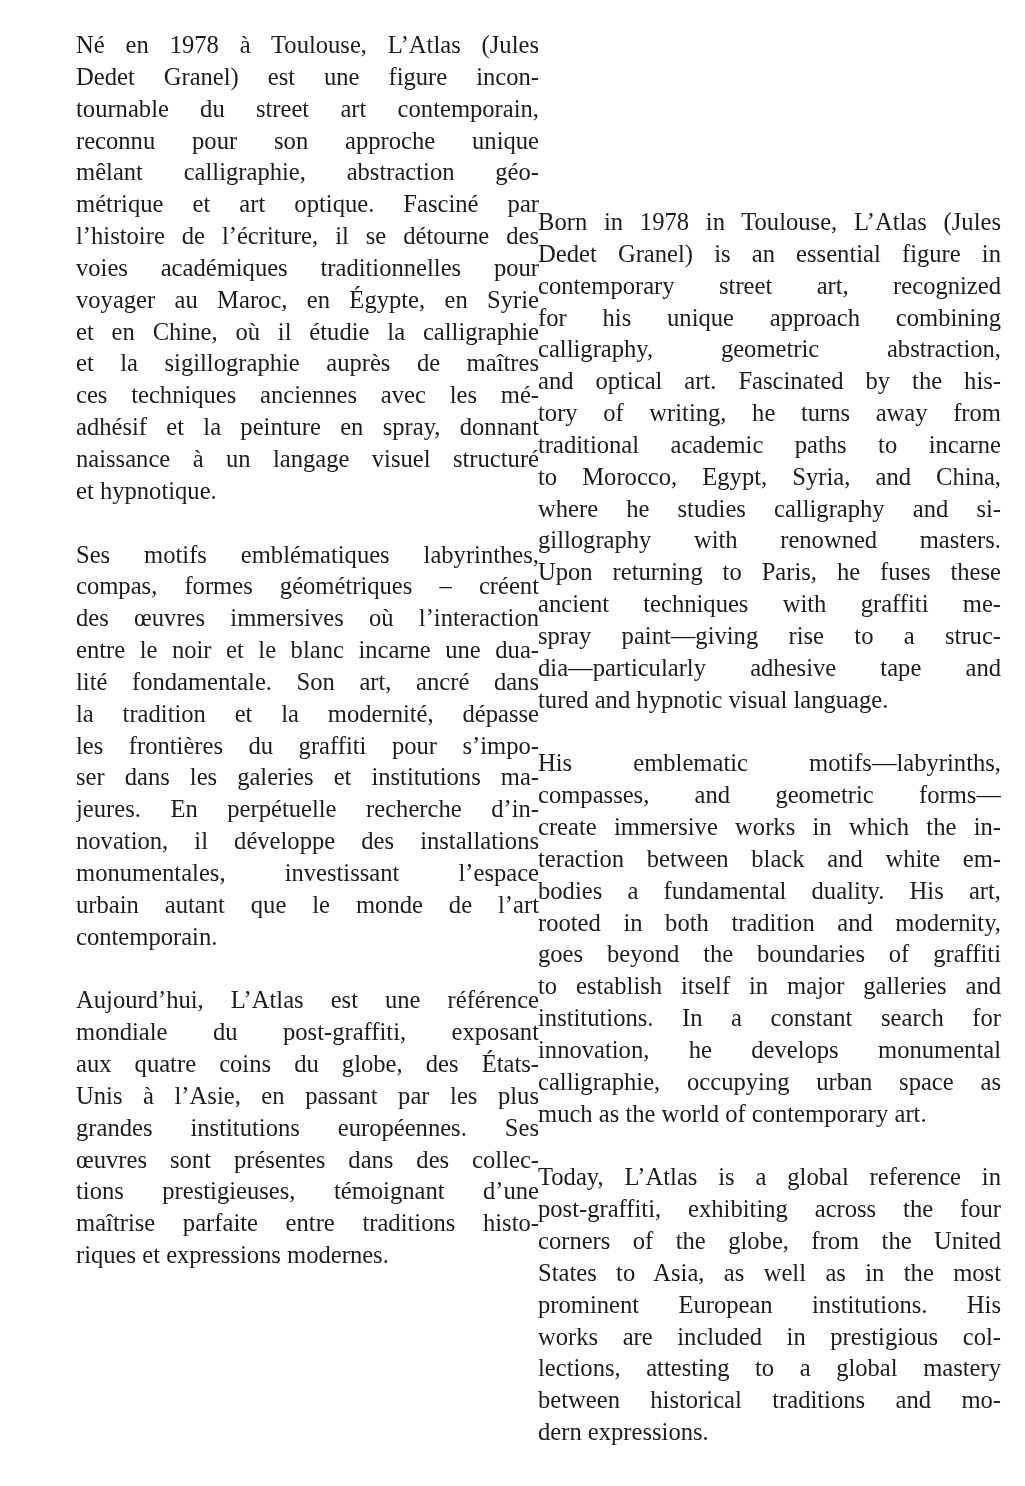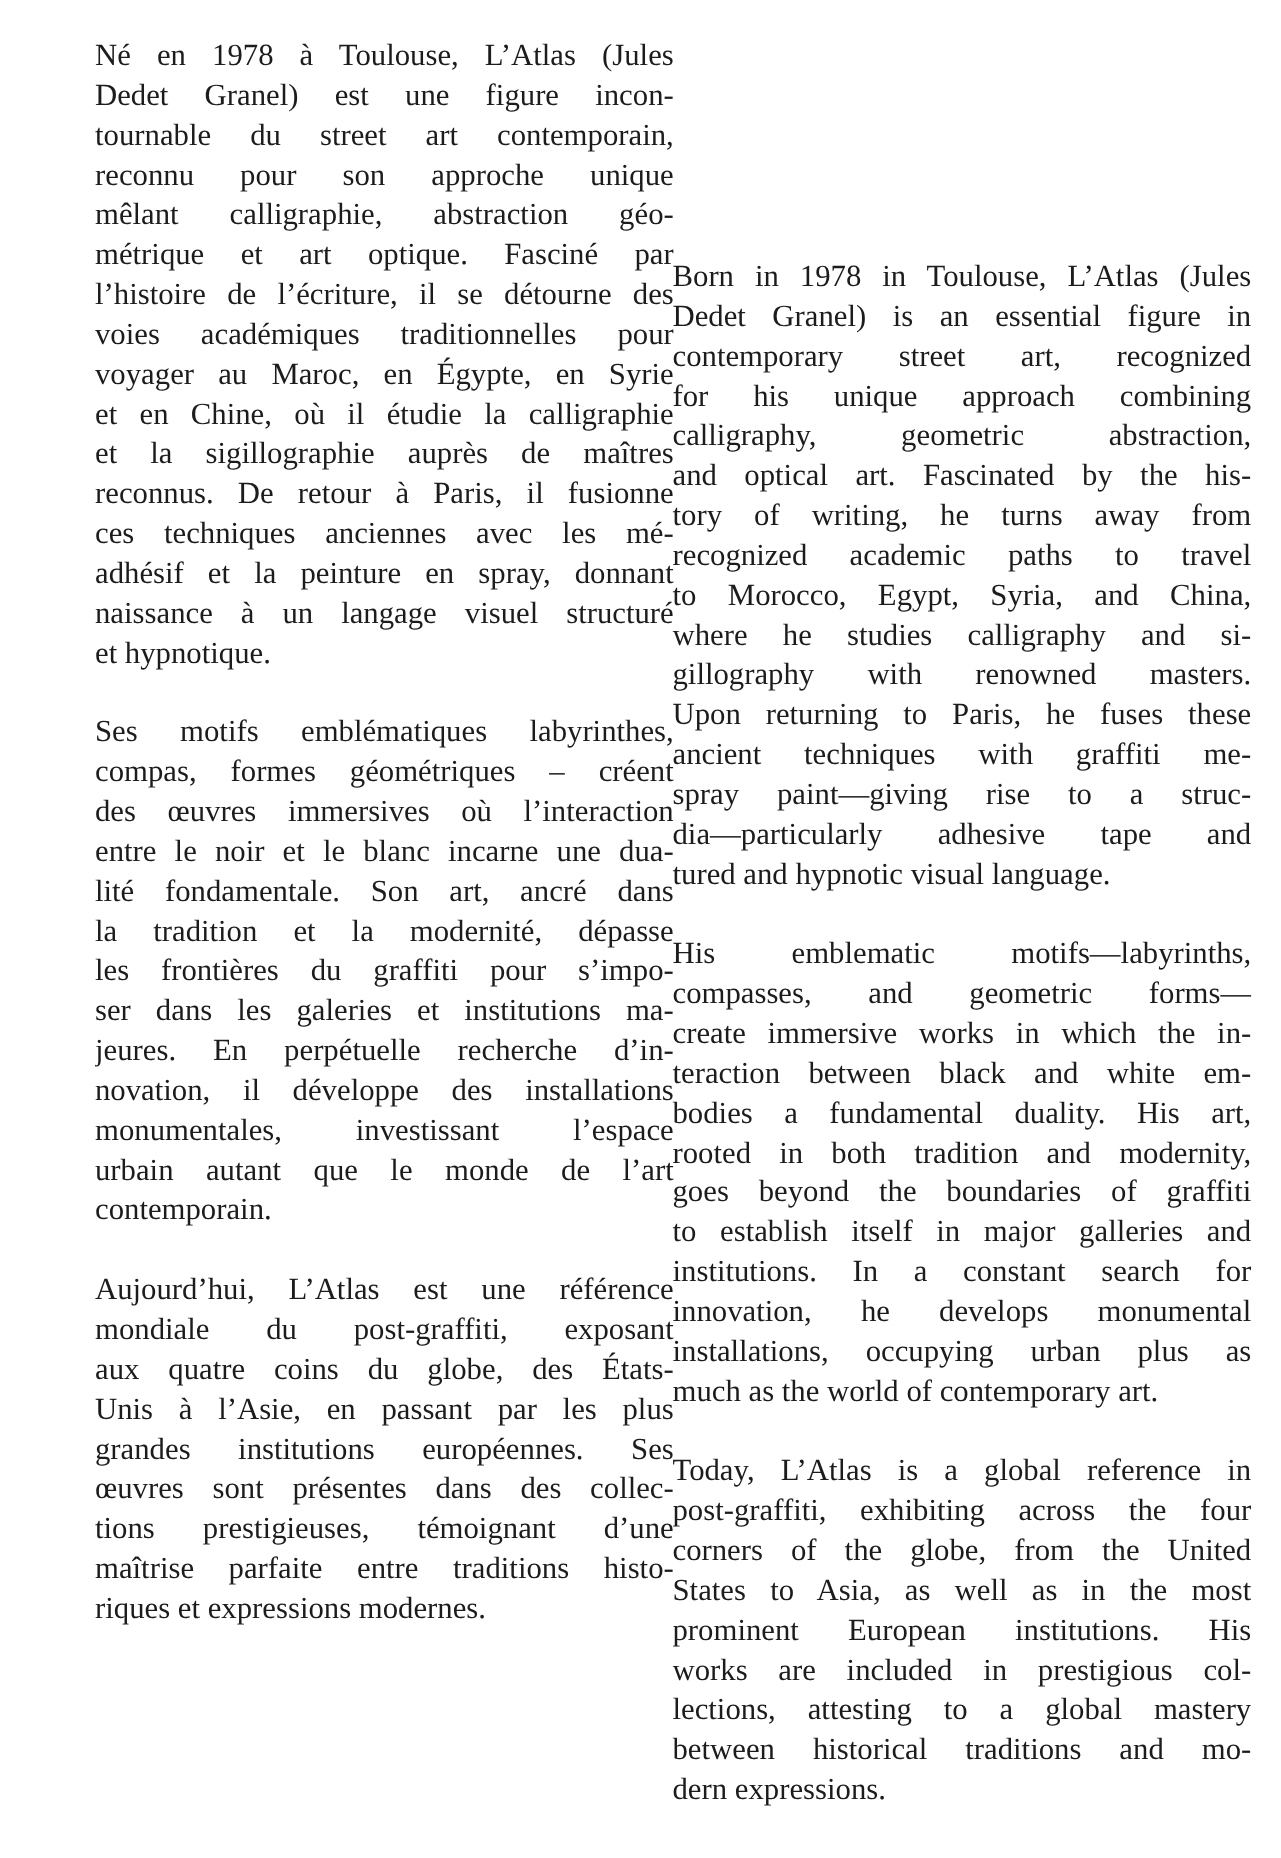--- a/index.html
+++ b/index.html
@@ -47,21 +47,20 @@
       <span class="line">Dedet Granel) est une figure incon-</span>
       <span class="line">tournable du street art contemporain,</span>
       <span class="line">reconnu pour son approche unique</span>
       <span class="line">mêlant calligraphie, abstraction géo-</span>
       <span class="line">métrique et art optique. Fasciné par</span>
       <span class="line">l’histoire de l’écriture, il se détourne des</span>
       <span class="line">voies académiques traditionnelles pour</span>
       <span class="line">voyager au Maroc, en Égypte, en Syrie</span>
       <span class="line">et en Chine, où il étudie la calligraphie</span>
       <span class="line">et la sigillographie auprès de maîtres</span>
-      <span class="line">reconnus. De retour à Paris, il fusionne</span>
       <span class="line">ces techniques anciennes avec les mé-</span>
       <span class="line">adhésif et la peinture en spray, donnant</span>
       <span class="line">naissance à un langage visuel structuré</span>
       <span class="line last">et hypnotique.</span>
     </p>
     <p class="para">
       <span class="line">Ses motifs emblématiques labyrinthes,</span>
       <span class="line">compas, formes géométriques – créent</span>
       <span class="line">des œuvres immersives où l’interaction</span>
       <span class="line">entre le noir et le blanc incarne une dua-</span>
@@ -89,42 +88,42 @@
   </div>
 <div class="column en" id="col-1">
     <p class="para">
       <span class="line">Born in 1978 in Toulouse, L’Atlas (Jules</span>
       <span class="line">Dedet Granel) is an essential figure in</span>
       <span class="line">contemporary street art, recognized</span>
       <span class="line">for his unique approach combining</span>
       <span class="line">calligraphy, geometric abstraction,</span>
       <span class="line">and optical art. Fascinated by the his-</span>
       <span class="line">tory of writing, he turns away from</span>
-      <span class="line">recognized academic paths to travel</span>
+      <span class="line">traditional academic paths to incarne</span>
       <span class="line">to Morocco, Egypt, Syria, and China,</span>
       <span class="line">where he studies calligraphy and si-</span>
       <span class="line">gillography with renowned masters.</span>
       <span class="line">Upon returning to Paris, he fuses these</span>
       <span class="line">ancient techniques with graffiti me-</span>
       <span class="line">spray paint—giving rise to a struc-</span>
       <span class="line">dia—particularly adhesive tape and</span>
       <span class="line last">tured and hypnotic visual language.</span>
     </p>
     <p class="para">
       <span class="line">His emblematic motifs—labyrinths,</span>
       <span class="line">compasses, and geometric forms—</span>
       <span class="line">create immersive works in which the in-</span>
       <span class="line">teraction between black and white em-</span>
       <span class="line">bodies a fundamental duality. His art,</span>
       <span class="line">rooted in both tradition and modernity,</span>
       <span class="line">goes beyond the boundaries of graffiti</span>
       <span class="line">to establish itself in major galleries and</span>
       <span class="line">institutions. In a constant search for</span>
       <span class="line">innovation, he develops monumental</span>
-      <span class="line">installations, occupying urban plus as</span>
+      <span class="line">calligraphie, occupying urban space as</span>
       <span class="line last">much as the world of contemporary art.</span>
     </p>
     <p class="para">
       <span class="line">Today, L’Atlas is a global reference in</span>
       <span class="line">post-graffiti, exhibiting across the four</span>
       <span class="line">corners of the globe, from the United</span>
       <span class="line">States to Asia, as well as in the most</span>
       <span class="line">prominent European institutions. His</span>
       <span class="line">works are included in prestigious col-</span>
       <span class="line">lections, attesting to a global mastery</span>

